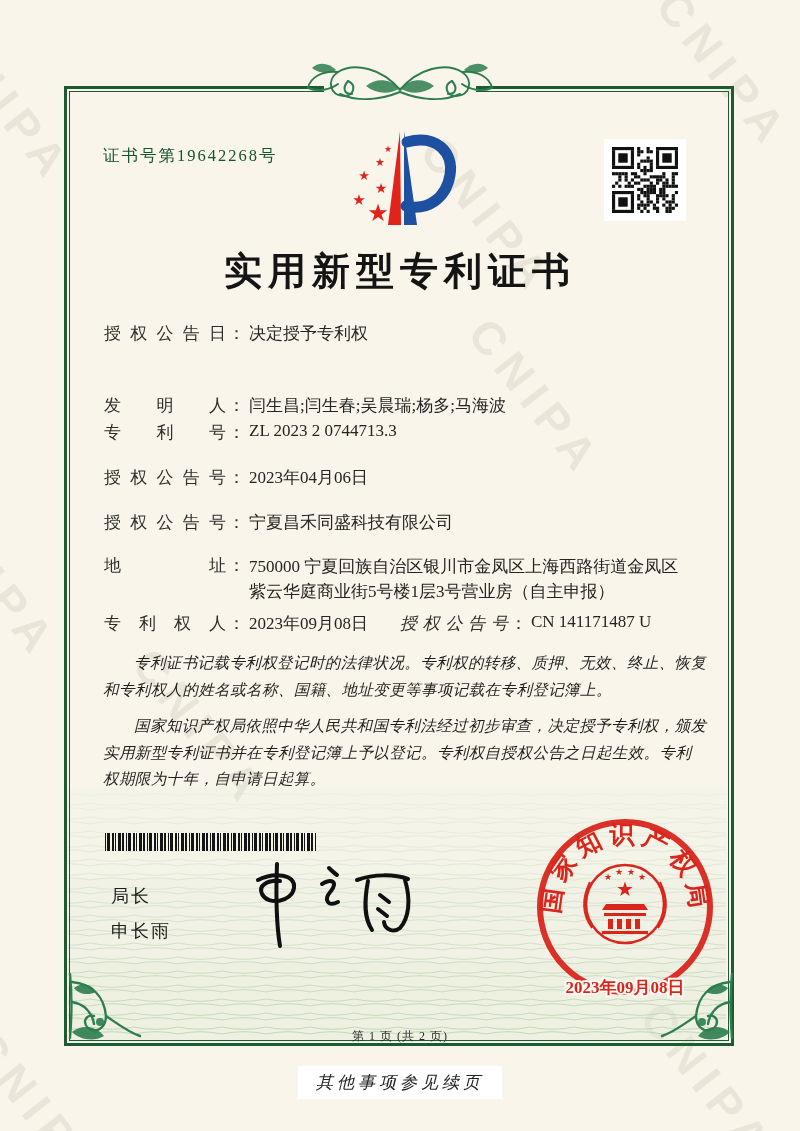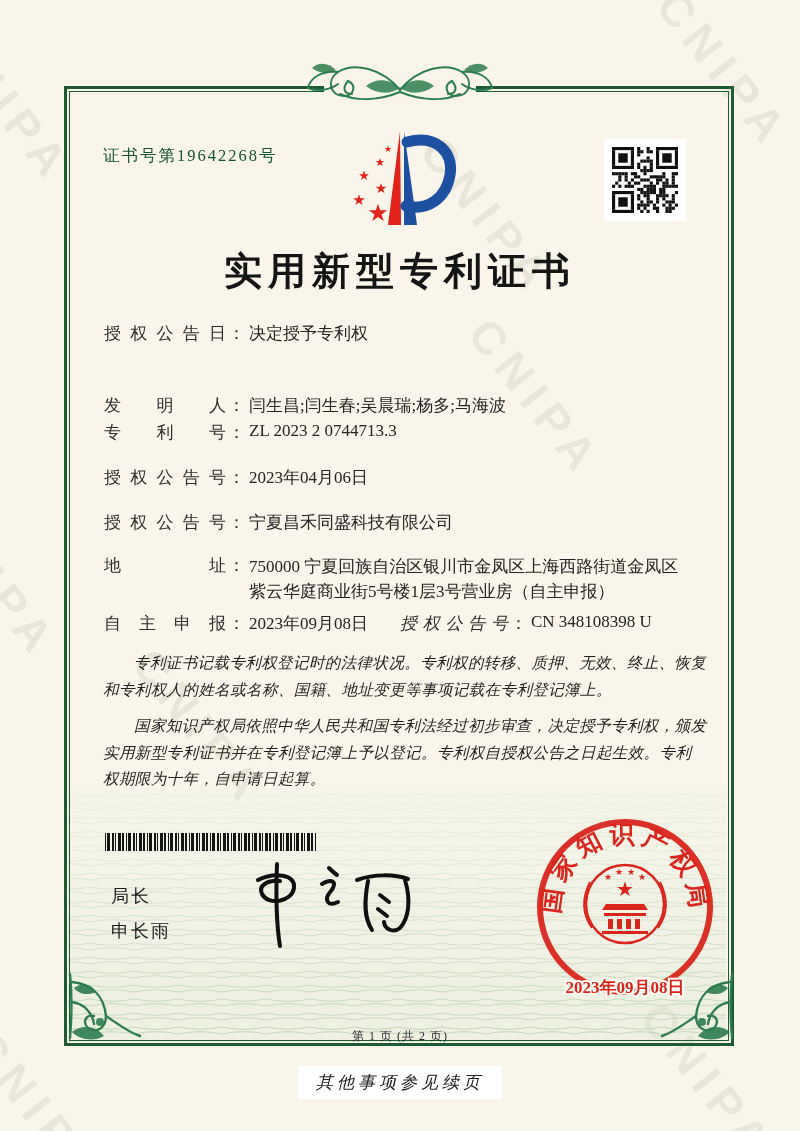--- a/index.html
+++ b/index.html
@@ -353,23 +353,23 @@
   <div class="row row-3">
     <span class="flabel">授权公告号</span><span class="fcolon">：</span><span class="fvalue">2023年04月06日</span>
   </div>
   <div class="row row-4">
     <span class="flabel">授权公告号</span><span class="fcolon">：</span><span class="fvalue">宁夏昌禾同盛科技有限公司</span>
   </div>
   <div class="row row-addr">
     <span class="flabel">地址</span><span class="fcolon">：</span><span class="fvalue">750000 宁夏回族自治区银川市金凤区上海西路街道金凤区紫云华庭商业街5号楼1层3号营业房（自主申报）</span>
   </div>
   <div class="row row-grant">
-    <span class="flabel">自主申报</span><span class="fcolon">：</span><span class="fvalue">2023年09月08日</span>
+    <span class="flabel">专利权人</span><span class="fcolon">：</span><span class="fvalue">2023年09月08日</span>
     <span class="pair2">
-      <span class="flabel">授权公告号</span><span class="fcolon">：</span><span class="fvalue">CN 348108398 U</span>
+      <span class="flabel">授权公告号</span><span class="fcolon">：</span><span class="fvalue">CN 141171487 U</span>
     </span>
   </div>
 </div>
 
 <div class="body-text">
   <p>专利证书记载专利权登记时的法律状况。专利权的转移、质押、无效、终止、恢复和专利权人的姓名或名称、国籍、地址变更等事项记载在专利登记簿上。</p>
   <p>国家知识产权局依照中华人民共和国专利法经过初步审查，决定授予专利权，颁发实用新型专利证书并在专利登记簿上予以登记。专利权自授权公告之日起生效。专利权期限为十年，自申请日起算。</p>
 </div>
 
 <div class="barcode"><i style="width: 1px; margin-right: 1px;"></i><i style="width: 3px; margin-right: 2px;"></i><i style="width: 2px; margin-right: 1px;"></i><i style="width: 1px; margin-right: 2px;"></i><i style="width: 3px; margin-right: 1px;"></i><i style="width: 2px; margin-right: 2px;"></i><i style="width: 1px; margin-right: 1px;"></i><i style="width: 3px; margin-right: 2px;"></i><i style="width: 2px; margin-right: 1px;"></i><i style="width: 1px; margin-right: 2px;"></i><i style="width: 3px; margin-right: 1px;"></i><i style="width: 2px; margin-right: 2px;"></i><i style="width: 1px; margin-right: 1px;"></i><i style="width: 3px; margin-right: 2px;"></i><i style="width: 2px; margin-right: 1px;"></i><i style="width: 1px; margin-right: 2px;"></i><i style="width: 3px; margin-right: 1px;"></i><i style="width: 2px; margin-right: 2px;"></i><i style="width: 1px; margin-right: 1px;"></i><i style="width: 3px; margin-right: 2px;"></i><i style="width: 2px; margin-right: 1px;"></i><i style="width: 1px; margin-right: 2px;"></i><i style="width: 3px; margin-right: 1px;"></i><i style="width: 2px; margin-right: 2px;"></i><i style="width: 1px; margin-right: 1px;"></i><i style="width: 3px; margin-right: 2px;"></i><i style="width: 2px; margin-right: 1px;"></i><i style="width: 1px; margin-right: 2px;"></i><i style="width: 3px; margin-right: 1px;"></i><i style="width: 2px; margin-right: 2px;"></i><i style="width: 1px; margin-right: 1px;"></i><i style="width: 3px; margin-right: 2px;"></i><i style="width: 2px; margin-right: 1px;"></i><i style="width: 1px; margin-right: 2px;"></i><i style="width: 3px; margin-right: 1px;"></i><i style="width: 2px; margin-right: 2px;"></i><i style="width: 1px; margin-right: 1px;"></i><i style="width: 3px; margin-right: 2px;"></i><i style="width: 2px; margin-right: 1px;"></i><i style="width: 1px; margin-right: 2px;"></i><i style="width: 3px; margin-right: 1px;"></i><i style="width: 2px; margin-right: 2px;"></i><i style="width: 1px; margin-right: 1px;"></i><i style="width: 3px; margin-right: 2px;"></i><i style="width: 2px; margin-right: 1px;"></i><i style="width: 1px; margin-right: 2px;"></i><i style="width: 3px; margin-right: 1px;"></i><i style="width: 2px; margin-right: 2px;"></i><i style="width: 1px; margin-right: 1px;"></i><i style="width: 3px; margin-right: 2px;"></i><i style="width: 2px; margin-right: 1px;"></i><i style="width: 1px; margin-right: 2px;"></i><i style="width: 3px; margin-right: 1px;"></i><i style="width: 2px; margin-right: 2px;"></i><i style="width: 1px; margin-right: 1px;"></i><i style="width: 3px; margin-right: 2px;"></i><i style="width: 2px; margin-right: 1px;"></i><i style="width: 1px; margin-right: 2px;"></i><i style="width: 3px; margin-right: 1px;"></i><i style="width: 2px; margin-right: 2px;"></i><i style="width: 1px; margin-right: 1px;"></i></div>

